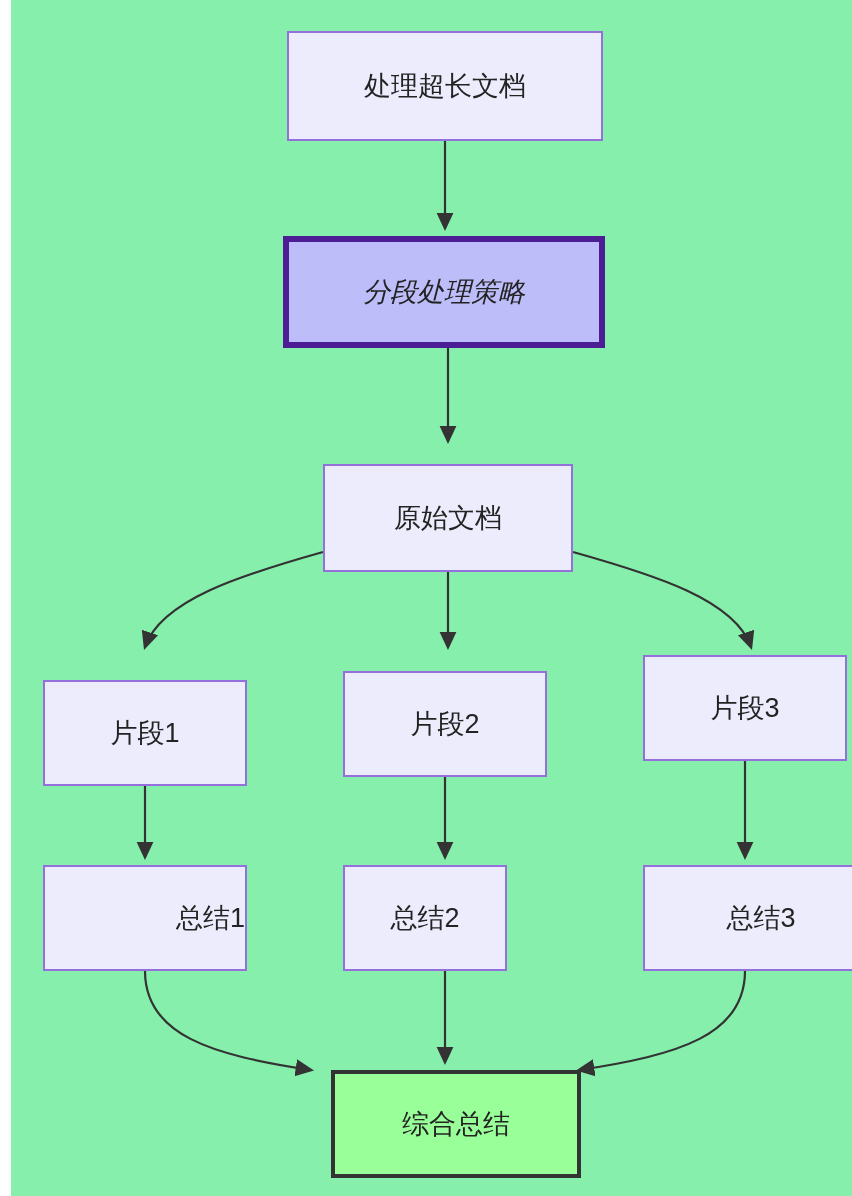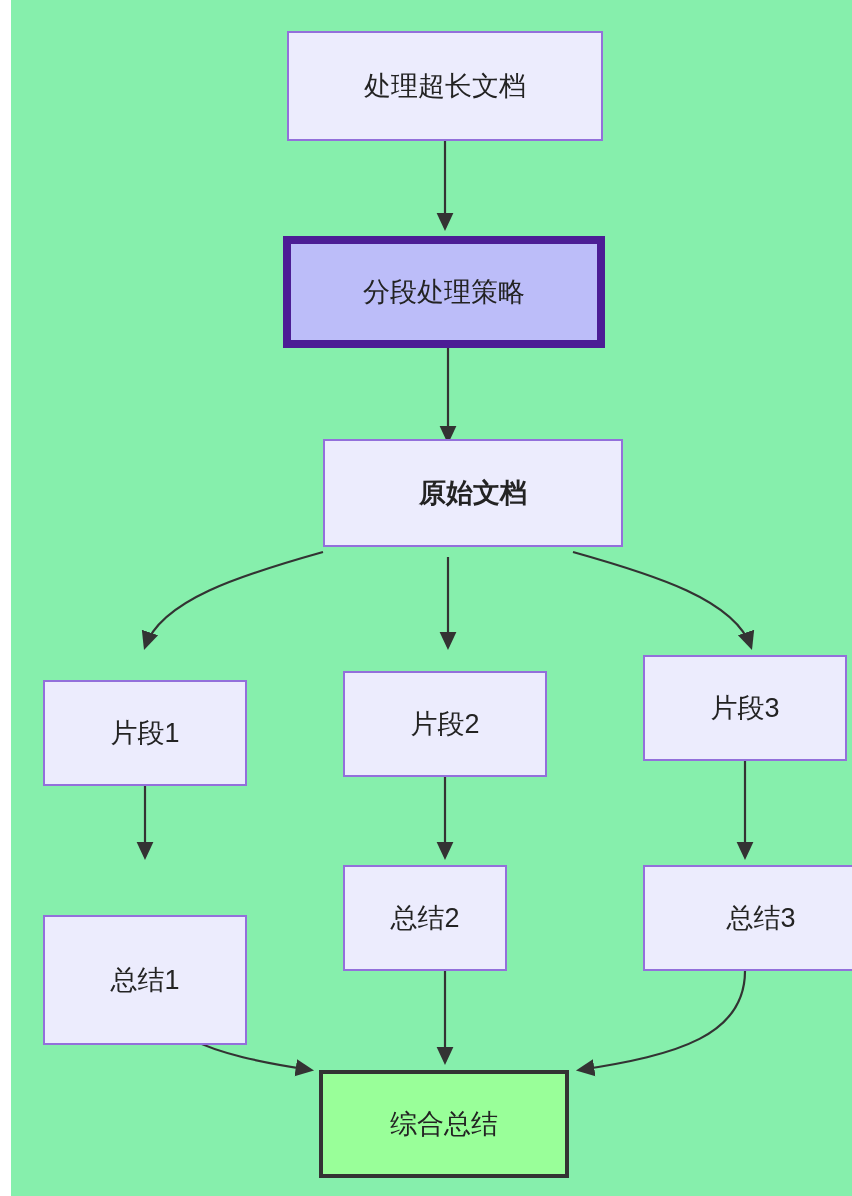--- a/index.html
+++ b/index.html
@@ -42,23 +42,24 @@
   
   .node.style-default {
     background: #ececfd;
     border: 2px solid #9370db;
     color: #232323;
     font-size: 27px;
   }
   
   .node.style-strategy {
     background: #bcbdf9;
-    border: 8px solid #4c1d95;
+    border: 6px solid #4c1d95;
     color: #232323;
     font-size: 27px;
+    font-style: italic;
   }
   
   .node.style-result {
     background: #99ff99;
     border: 4px solid #333333;
     color: #232323;
     font-size: 27px;
   }
 </style>
 </head>
@@ -87,39 +88,39 @@
       </g>
   </svg>
 
   <div id="node-group">
       <div class="node style-default" style="left: 276px; top: 31px; width: 316px; height: 110px;">
         <span class="node-label">处理超长文档</span>
       </div>
       <div class="node style-strategy" style="left: 272px; top: 236px; width: 322px; height: 112px;">
         <span class="node-label">分段处理策略</span>
       </div>
-      <div class="node style-default" style="left: 312px; top: 439px; width: 300px; height: 108px; font-weight: bold;">
+      <div class="node style-default" style="left: 312px; top: 464px; width: 250px; height: 108px;">
         <span class="node-label">原始文档</span>
       </div>
       <div class="node style-default" style="left: 32px; top: 680px; width: 204px; height: 106px;">
         <span class="node-label">片段1</span>
       </div>
       <div class="node style-default" style="left: 332px; top: 671px; width: 204px; height: 106px;">
         <span class="node-label">片段2</span>
       </div>
       <div class="node style-default" style="left: 632px; top: 655px; width: 204px; height: 106px;">
         <span class="node-label">片段3</span>
       </div>
-      <div class="node style-default" style="left: 32px; top: 915px; width: 204px; height: 130px;">
+      <div class="node style-default" style="left: 32px; top: 865px; width: 204px; height: 106px; justify-content: flex-end;">
         <span class="node-label">总结1</span>
       </div>
       <div class="node style-default" style="left: 332px; top: 865px; width: 164px; height: 106px;">
         <span class="node-label">总结2</span>
       </div>
       <div class="node style-default" style="left: 632px; top: 865px; width: 236px; height: 106px;">
         <span class="node-label">总结3</span>
       </div>
-      <div class="node style-result" style="left: 308px; top: 1070px; width: 250px; height: 108px;">
+      <div class="node style-result" style="left: 320px; top: 1070px; width: 250px; height: 108px;">
         <span class="node-label">综合总结</span>
       </div>
     </div>
 
 </div>
 
 </body></html>

